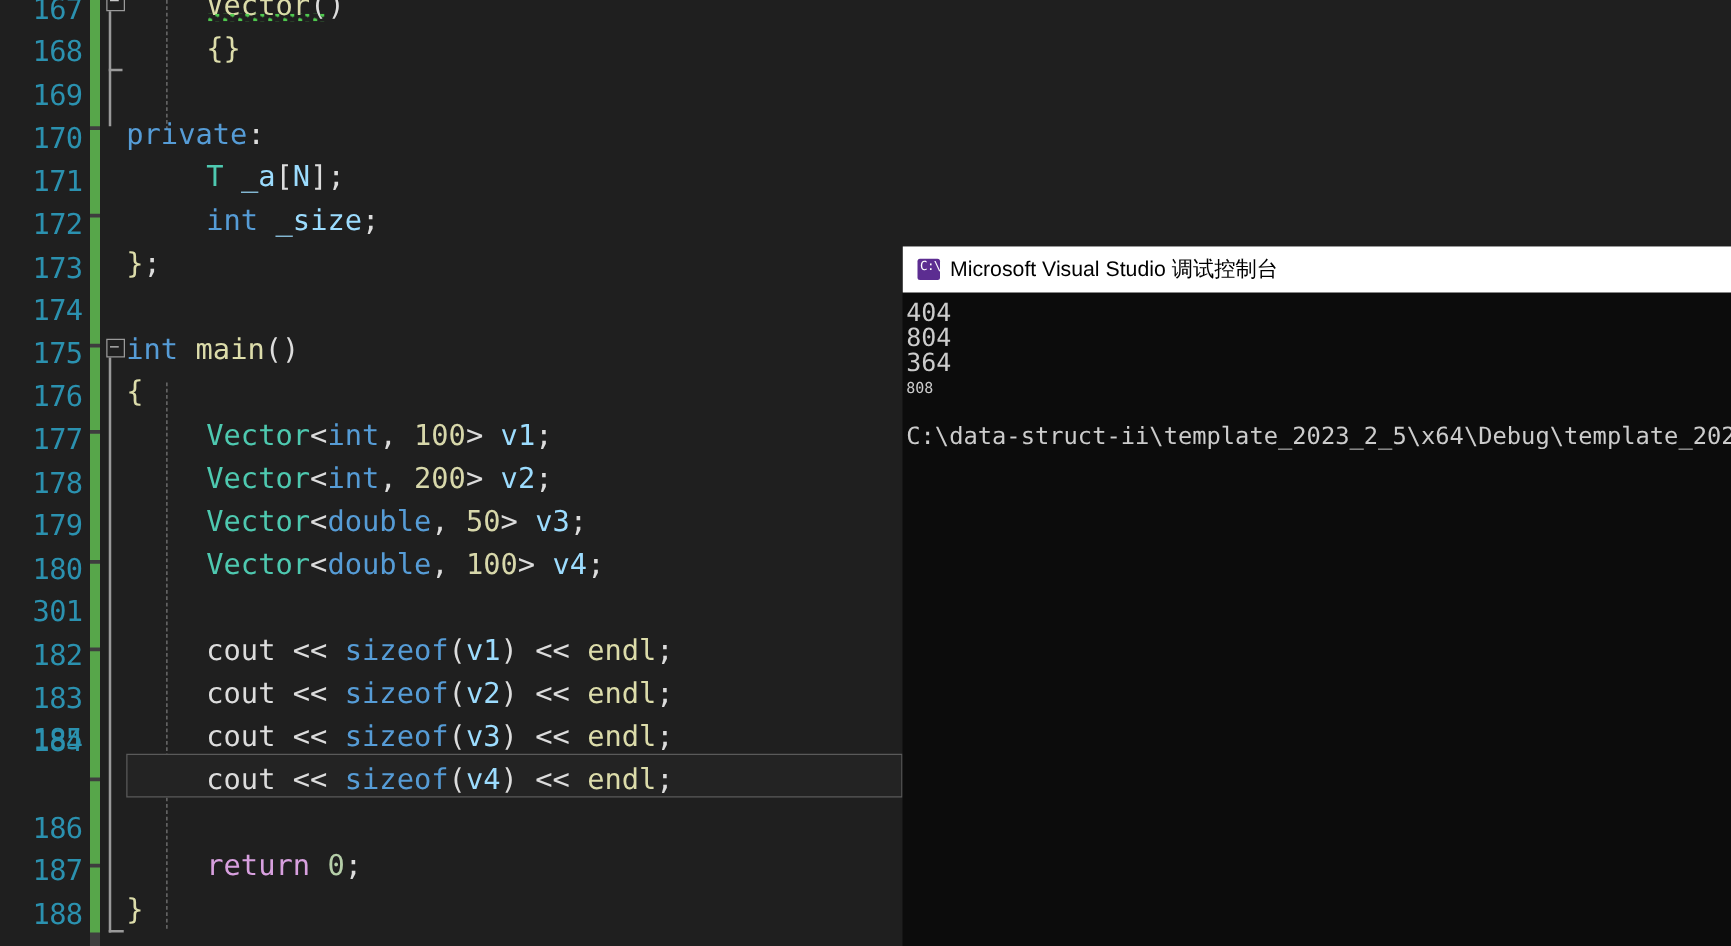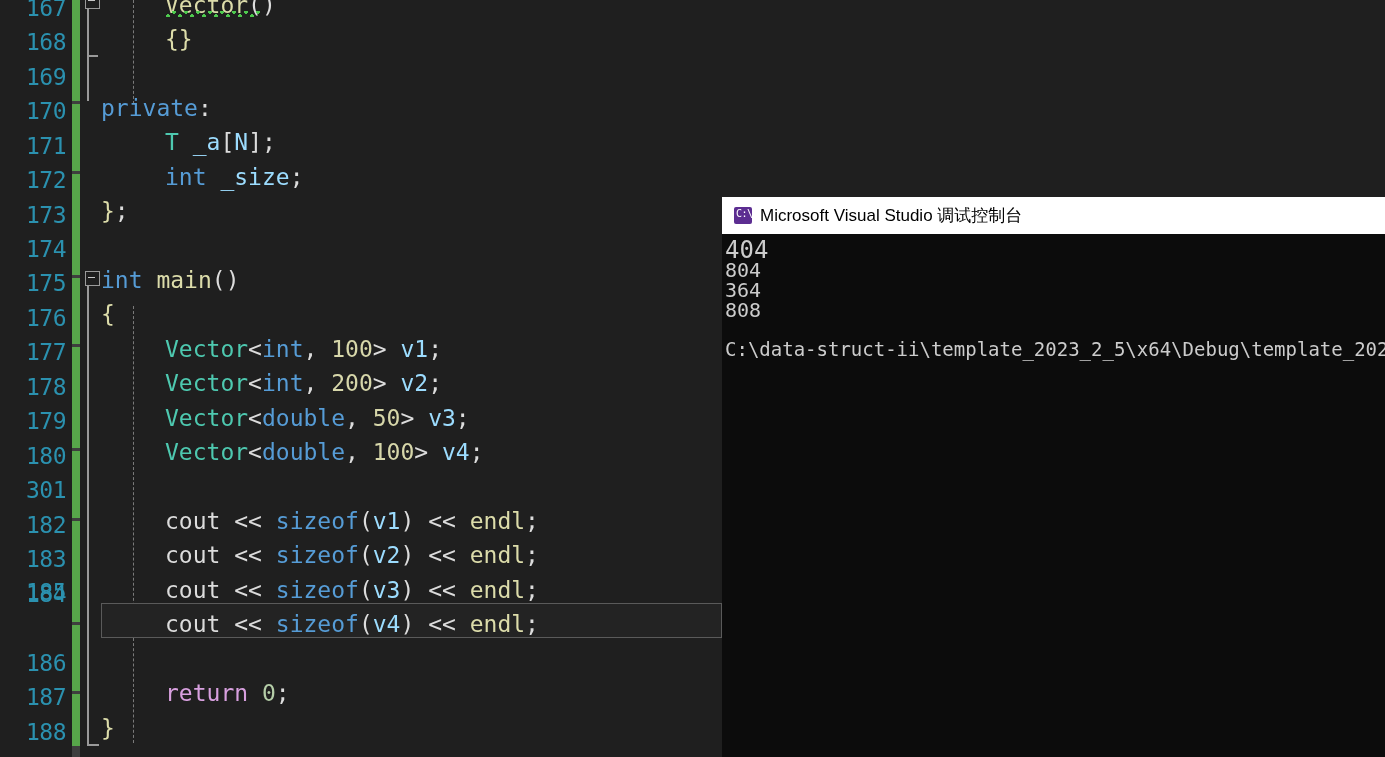--- a/index.html
+++ b/index.html
@@ -156,20 +156,20 @@
 </div>
 
 <div id="console">
   <div id="ctitlebar">
     <div id="cicon">
         <span>C:\</span>
       </div>
     <div id="ctitle">Microsoft Visual Studio 调试控制台</div>
   </div>
   <div id="cbody">
-    <div class="cline" style="top:6px;font-size:24px;">404</div>
+    <div class="cline" style="top:6px;font-size:20px;">404</div>
     <div class="cline" style="top:26px;font-size:20px;">804</div>
     <div class="cline" style="top:46px;font-size:20px;">364</div>
-    <div class="cline" style="top:66px;font-size:20px;">808</div>
+    <div class="cline" style="top:66px;font-size:12px;">808</div>
     <div class="cline" style="top:105px;font-size:19px;">C:\data-struct-ii\template_2023_2_5\x64\Debug\template_2023_2_5.ex</div>
   </div>
 
 </div>
 
 </body></html>

